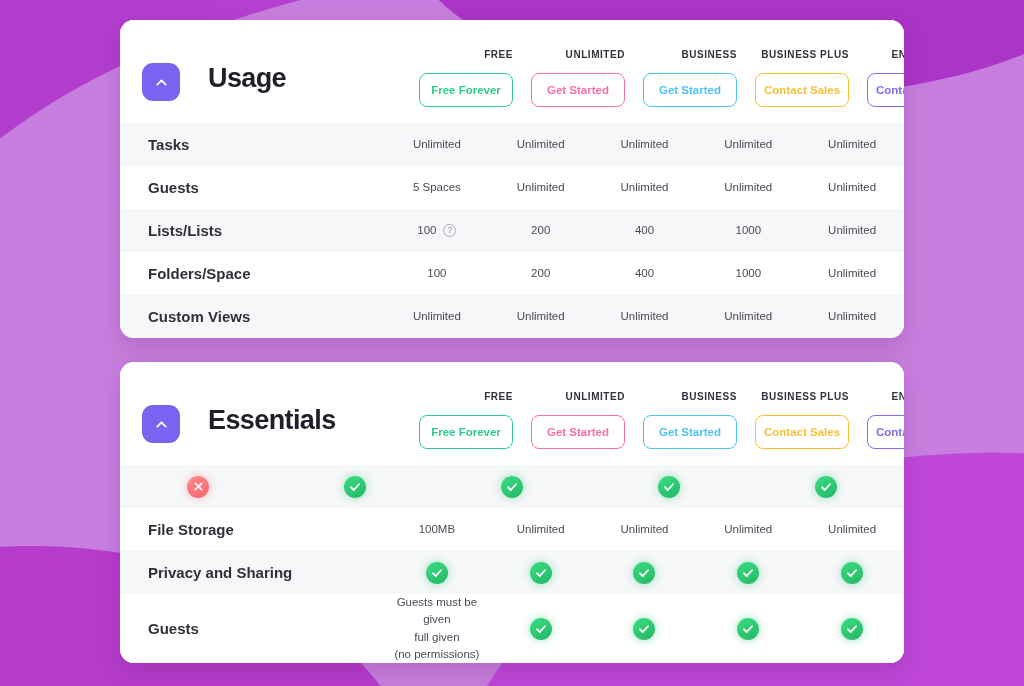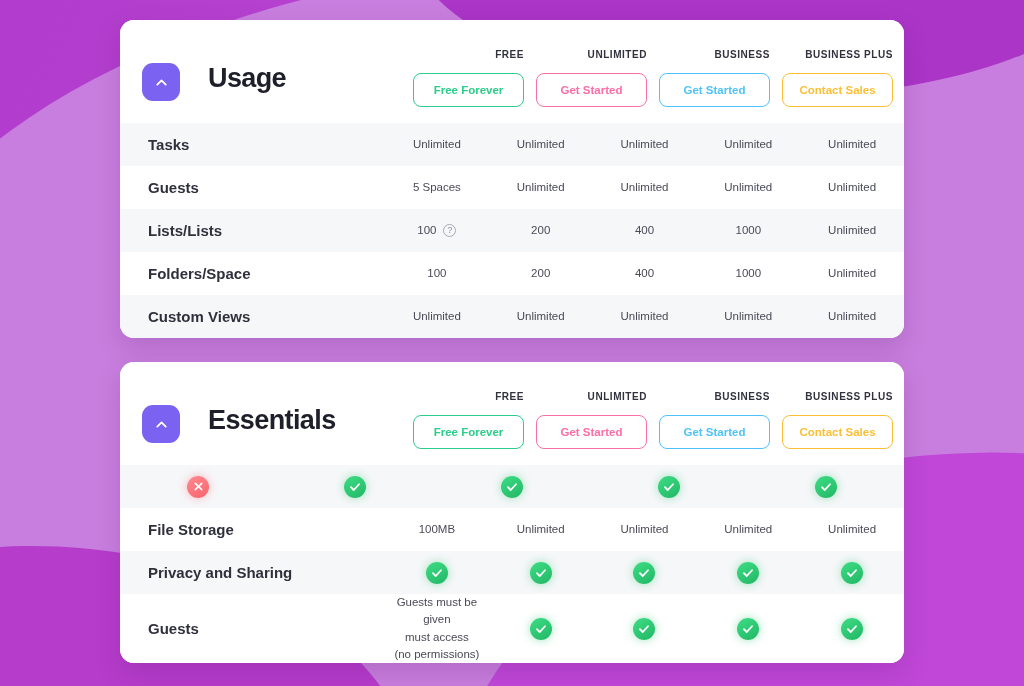--- a/index.html
+++ b/index.html
@@ -133,29 +133,30 @@
     font-weight: 700;
     letter-spacing: .55px;
     color: #32323f;
     margin-bottom: 13px;
     text-align: right;
   }
   .plan-btn {
     display: inline-flex;
     align-items: center;
     justify-content: center;
-    width: 111px;
+    width: 94px;
     height: 34px;
     border-radius: 8px;
     border: 1.4px solid currentColor;
     font-size: 11.5px;
     font-weight: 700;
     background: #fff;
     cursor: pointer;
     white-space: nowrap;
+    margin-left: 6px;
   }
 
   
   .rows { display: block; }
   .row {
     display: flex;
     align-items: center;
     min-height: 43px;
   }
   .row.alt { background: #f6f7f9; }
@@ -470,21 +471,21 @@
               </span>
             </div>
           </div>
         </div>
         <div class="row plain tall">
           <div class="row-label">Guests</div>
           <div class="cells">
             <div class="cell">
               <div>
                 <span class="multi">Guests must be given</span>
-                <span class="multi">must access</span>
+                <span class="multi">full given</span>
                 <span class="multi">(no permissions)</span>
               </div>
             </div>
             <div class="cell">
               <span class="mark yes">
                 <svg width="12" height="12" viewBox="0 0 24 24" fill="none" stroke="#ffffff" stroke-width="3.6" stroke-linecap="round" stroke-linejoin="round">
                   <polyline points="4 12.5 9.5 18 20 6.5"></polyline>
                 </svg>
               </span>
             </div>

